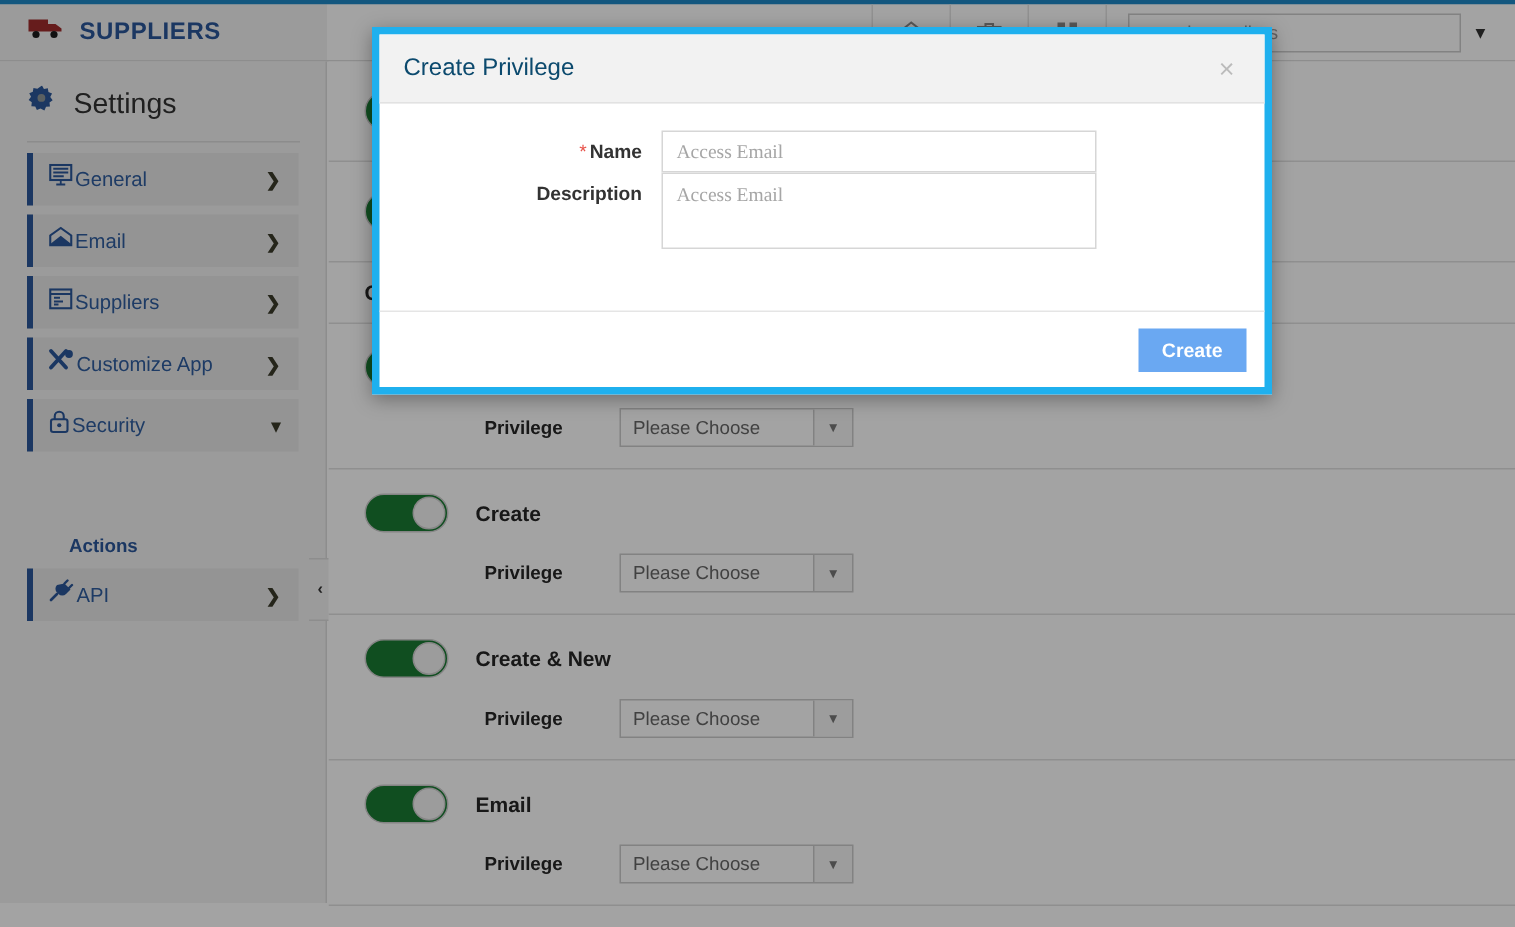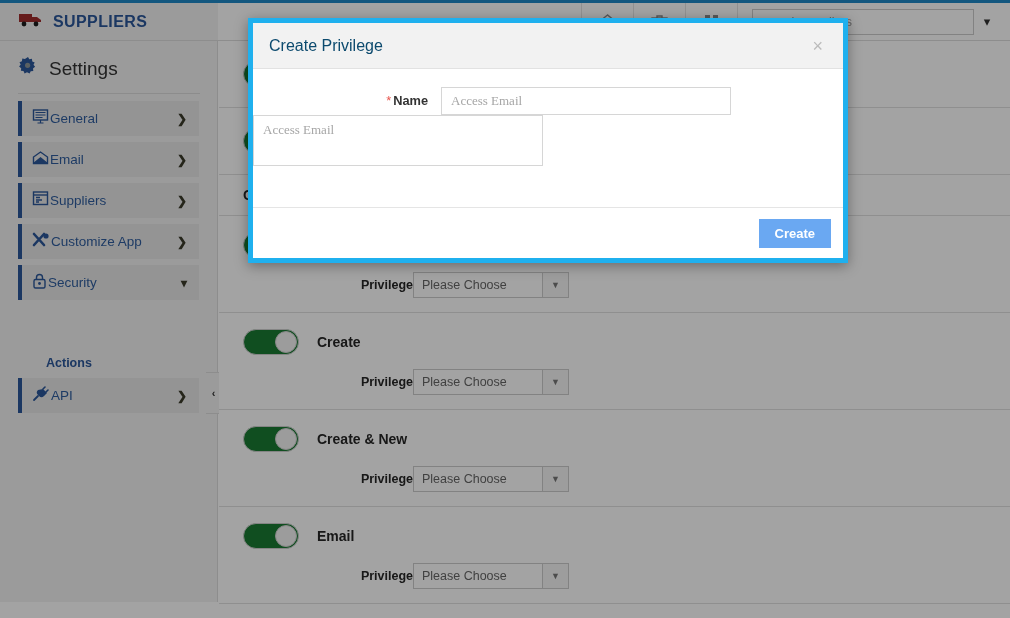--- a/index.html
+++ b/index.html
@@ -78,21 +78,21 @@
     width: 56px; height: 26px; border-radius: 14px;
     background: #1a7a33; border: 1px solid #cfcfcf;
     position: relative; flex: none;
   }
   .toggle .knob {
     position: absolute; top: 1px; right: 1px; width: 22px; height: 22px;
     border-radius: 50%; background: #f4f4f4; border: 1px solid #d2d2d2;
   }
   .row-title { font-size: 14px; font-weight: bold; color: #262626; }
   .row-priv-line { display: flex; align-items: center; gap: 0; padding-left: 104px; margin-top: 14px; }
-  .priv-label { font-size: 12.5px; font-weight: bold; color: #262626; width: 90px; text-align: right; }
+  .priv-label { font-size: 12.5px; font-weight: bold; color: #262626; width: 90px; }
   .select {
     display: flex; width: 156px; height: 26px; border: 1px solid #cccccc; background: #ffffff;
   }
   .select-value { flex: 1; font-size: 12.5px; color: #666; display: flex; align-items: center; padding-left: 8px; }
   .select-arrow {
     width: 26px; border-left: 1px solid #cccccc; background: #f6f6f6;
     display: flex; align-items: center; justify-content: center; color: #777; font-size: 9px;
   }
   .section-head { font-size: 14px; font-weight: bold; color: #262626; padding: 12px 0 12px 24px; border-bottom:1px solid #e0e0e0;}
 
@@ -368,20 +368,21 @@
 
     <div class="modal-body">
       <div class="form-row">
         <div class="form-label">
           <span class="req">*</span><span>Name</span>
         </div>
         <input class="field field-name" type="text" placeholder="Access Email" style="">
       </div>
 
       <div class="form-row">
+        <div class="form-label">Description</div>
         <textarea class="field field-desc" placeholder="Access Email" style=""></textarea>
       </div>
     </div>
 
     <div class="modal-foot">
       <button class="btn-create">Create</button>
     </div>
   </div>
 
 </div>

